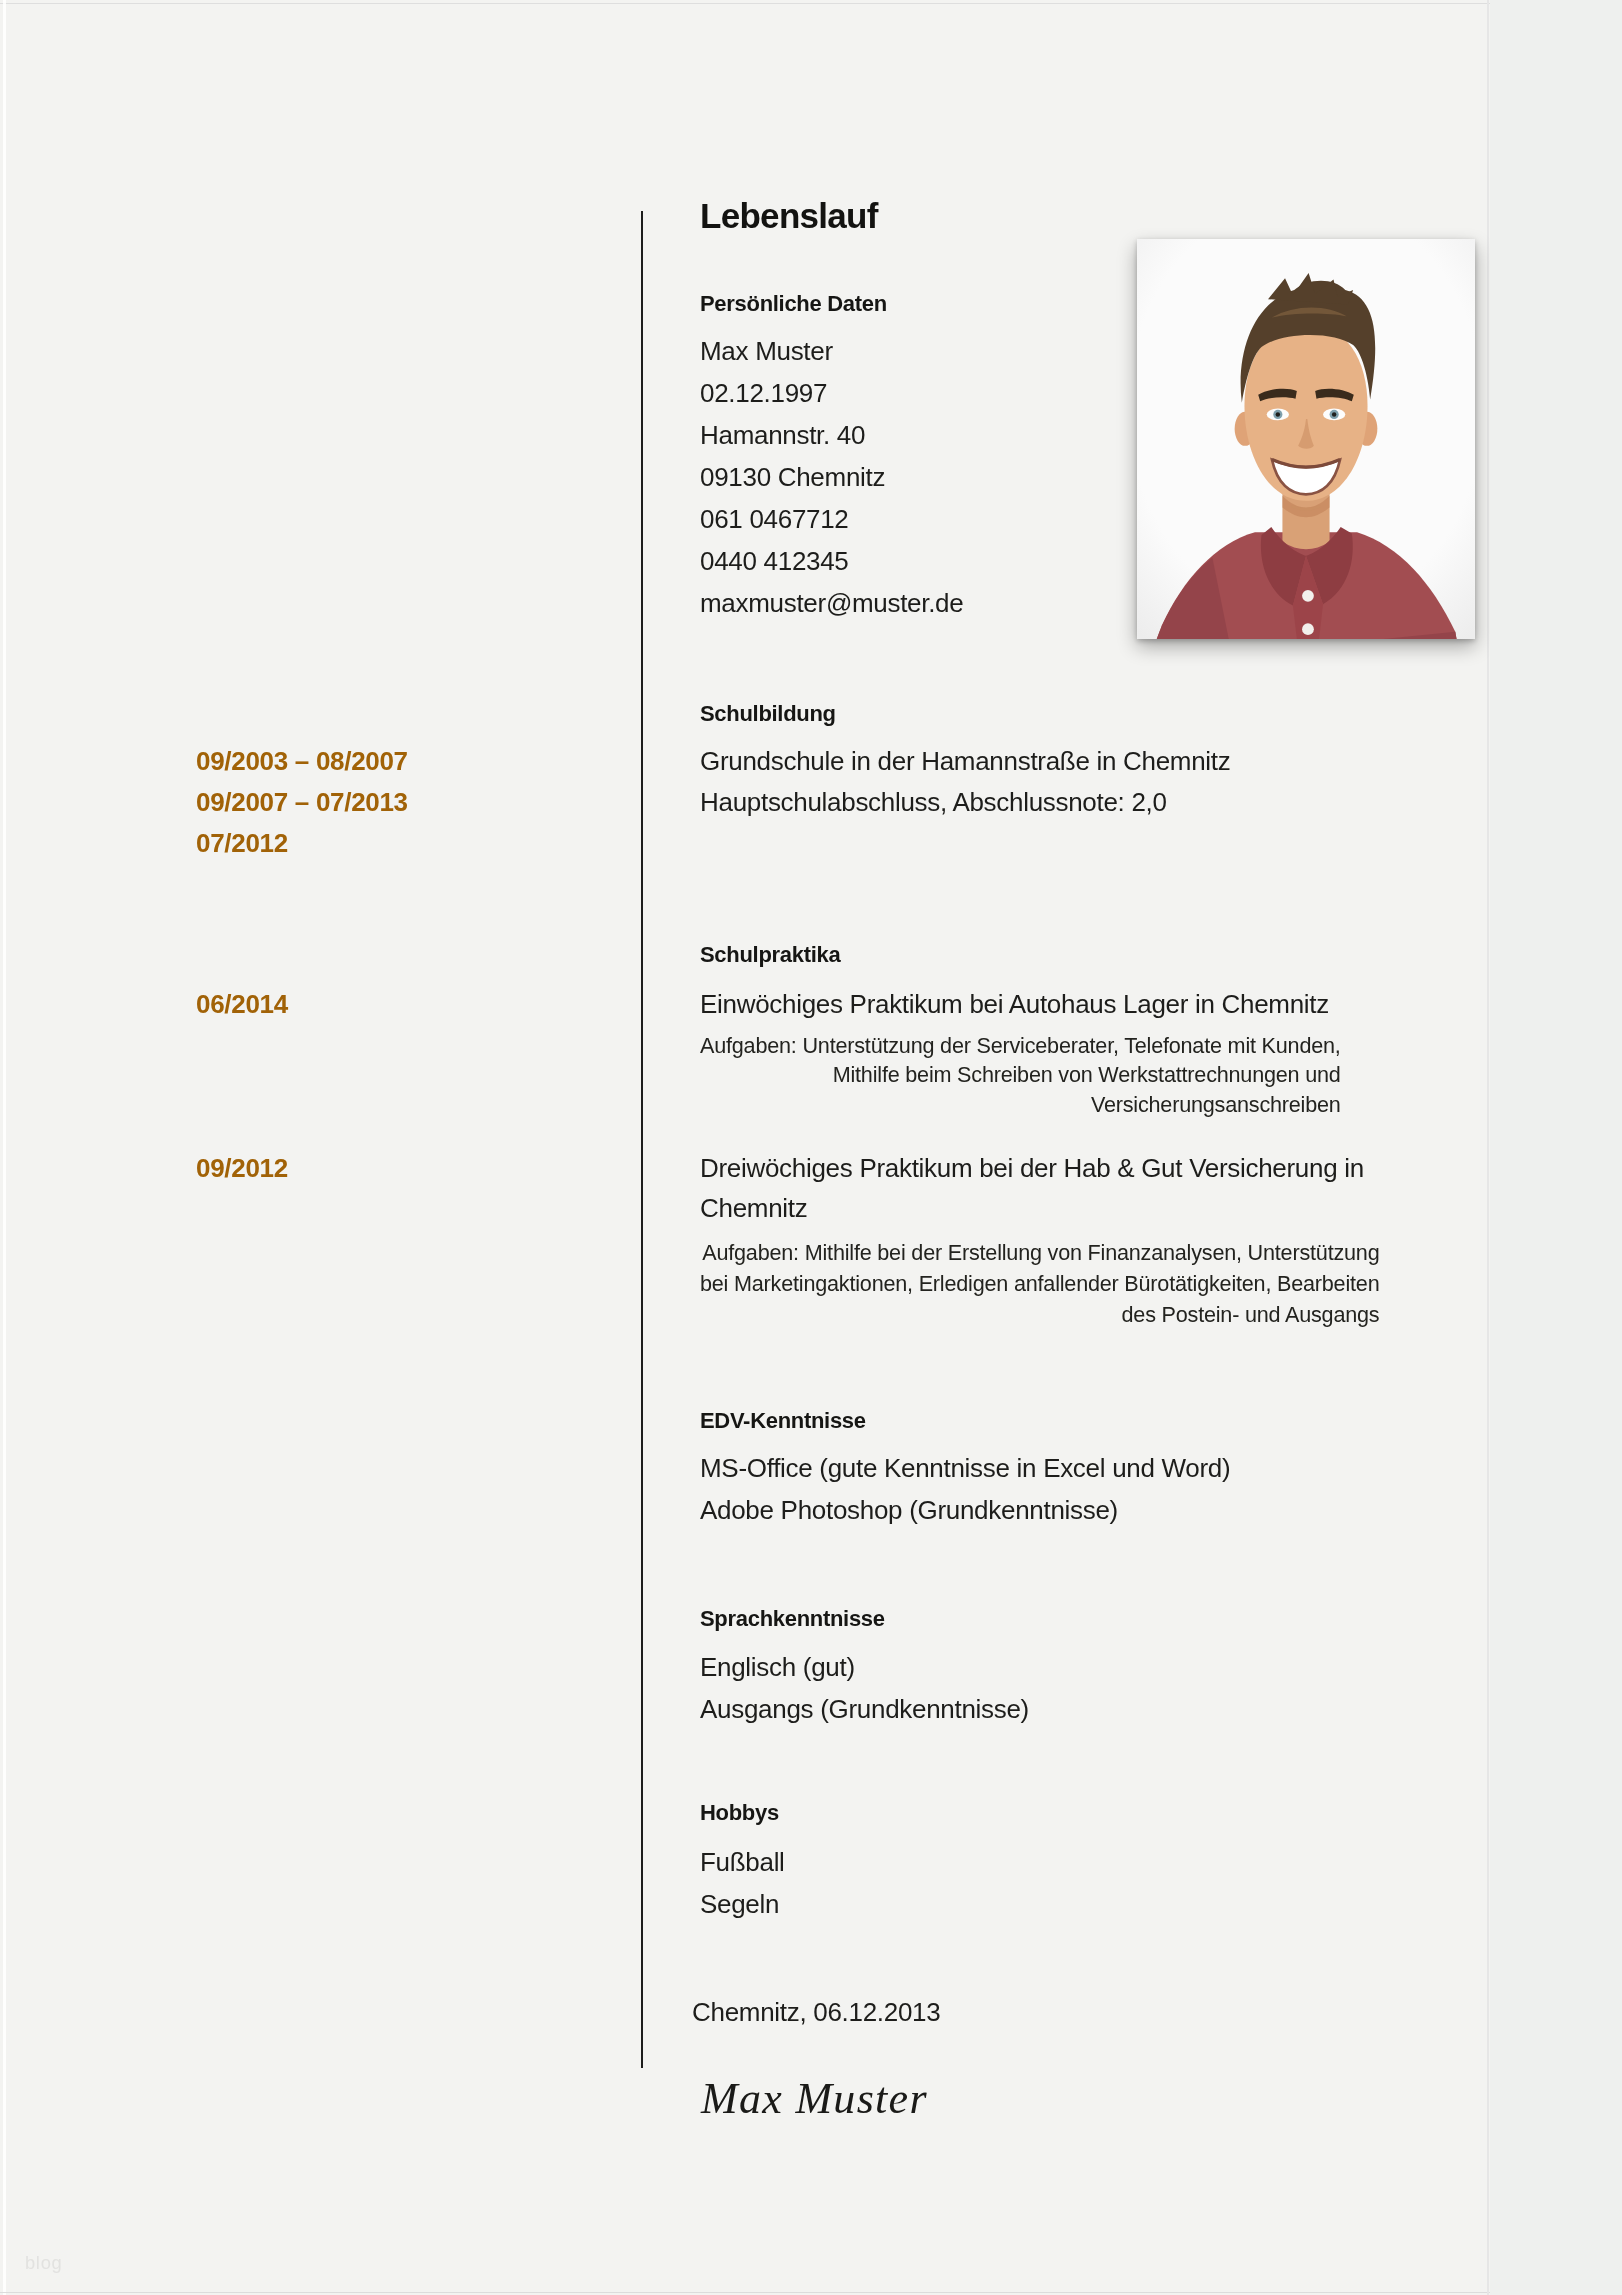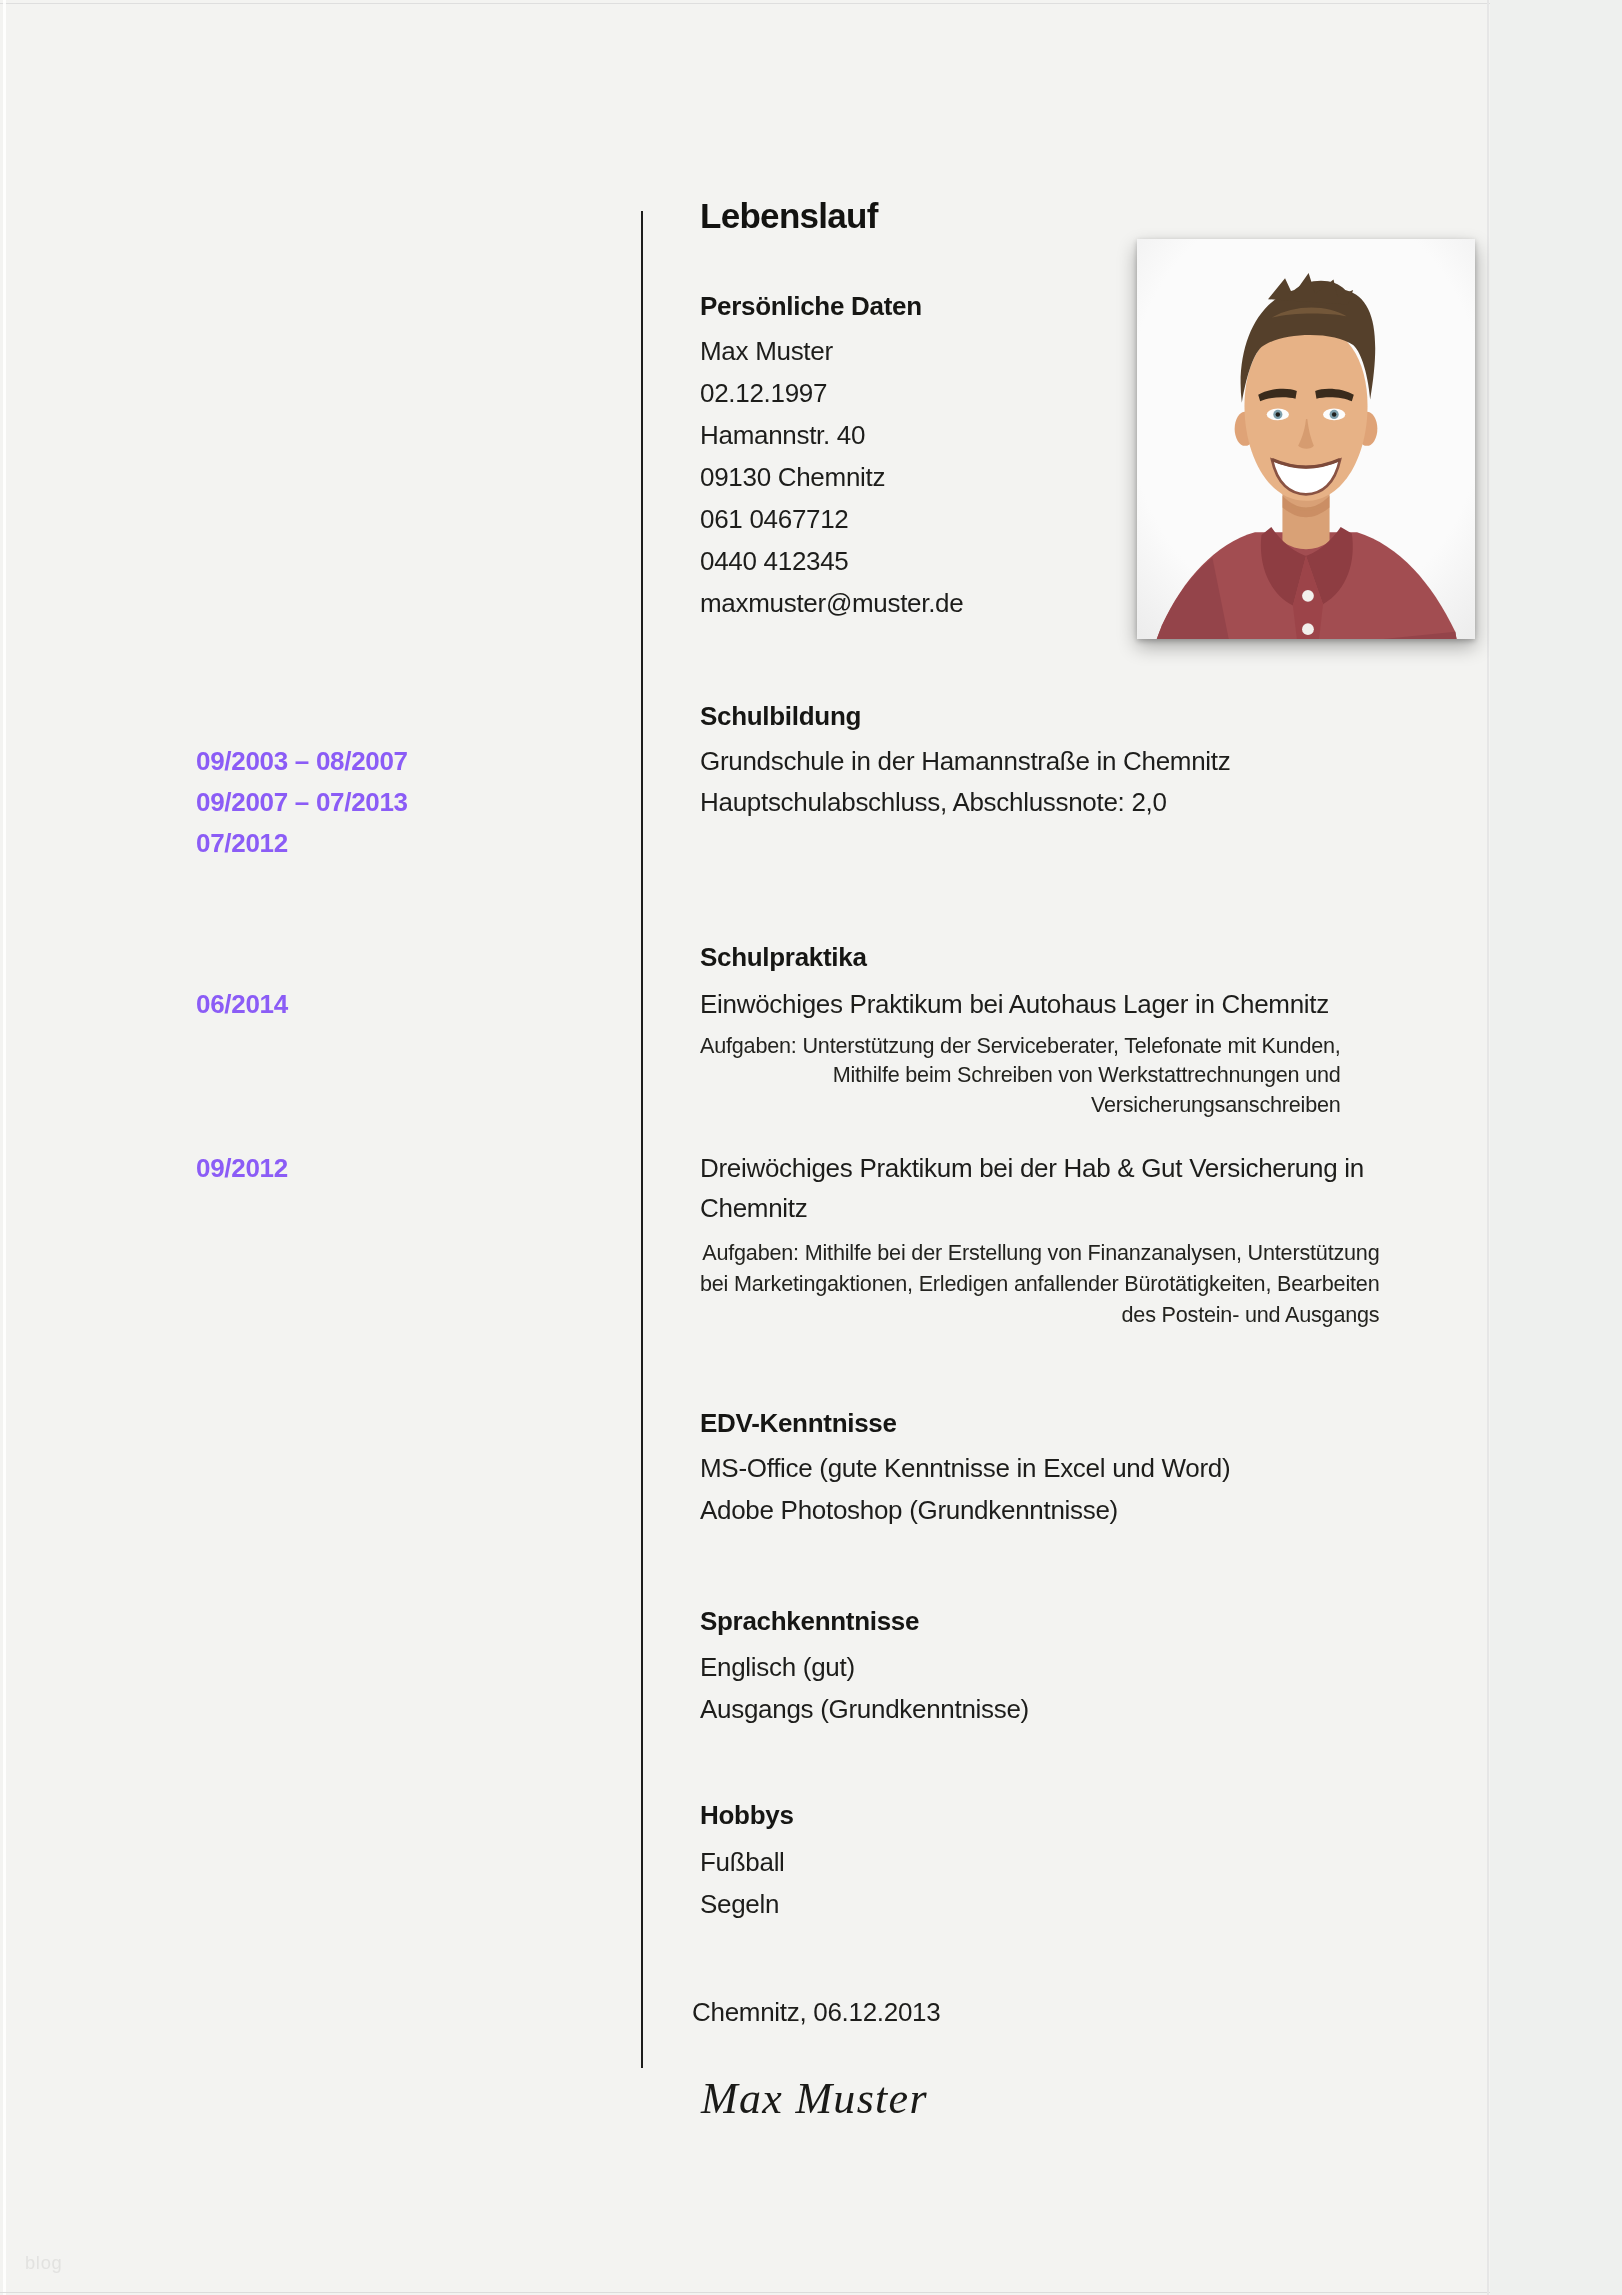--- a/index.html
+++ b/index.html
@@ -18,29 +18,29 @@
   .edge-right{position:absolute;right:1.3px;top:0;width:1.3px;bottom:0;background:#e6e6e6;}
 
   .vrule{position:absolute;left:641px;top:211px;width:2px;height:1857px;background:#1c1c1c;}
 
   .title{
     position:absolute;left:700px;top:196px;margin:0;
     font-size:35px;font-weight:700;letter-spacing:-0.7px;color:#131311;
   }
   .heading{
     position:absolute;left:700px;margin:0;
-    font-size:26px;font-weight:700;letter-spacing:-0.3px;color:#161614;
+    font-size:22px;font-weight:700;letter-spacing:-0.3px;color:#161614;
   }
   .bodyblock{
     position:absolute;left:700px;margin:0;
     font-size:26px;line-height:42px;letter-spacing:-0.3px;
   }
   .dateblock{
     position:absolute;left:196px;margin:0;
-    font-size:26px;line-height:41px;font-weight:700;letter-spacing:-0.3px;color:#8b5cf6;
+    font-size:26px;line-height:41px;font-weight:700;letter-spacing:-0.3px;color:#a16207;
   }
   .rows{line-height:41px;}
   .entry-title{line-height:40px;}
   .tasks{
     position:absolute;left:700px;margin:0;
     font-size:21.6px;line-height:29.4px;letter-spacing:-0.2px;color:#23231f;text-align:right;
   }
   .preline{white-space:pre-line;}
   .tasks2{line-height:31px;}
 

